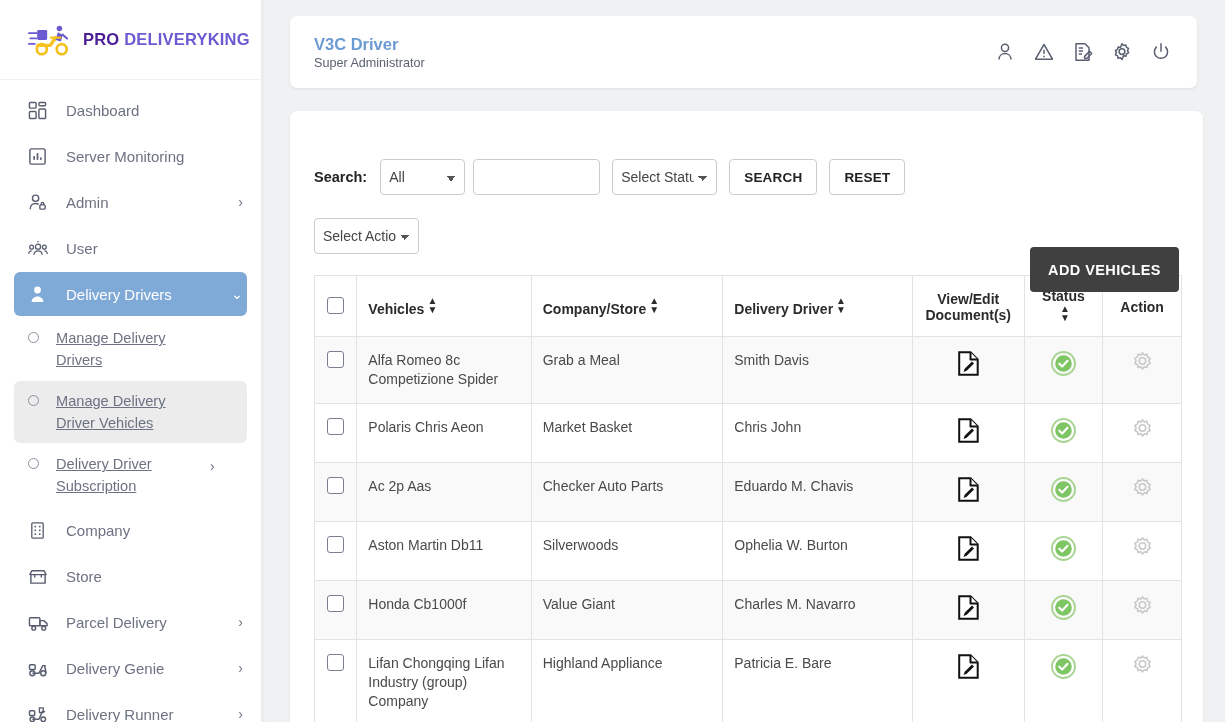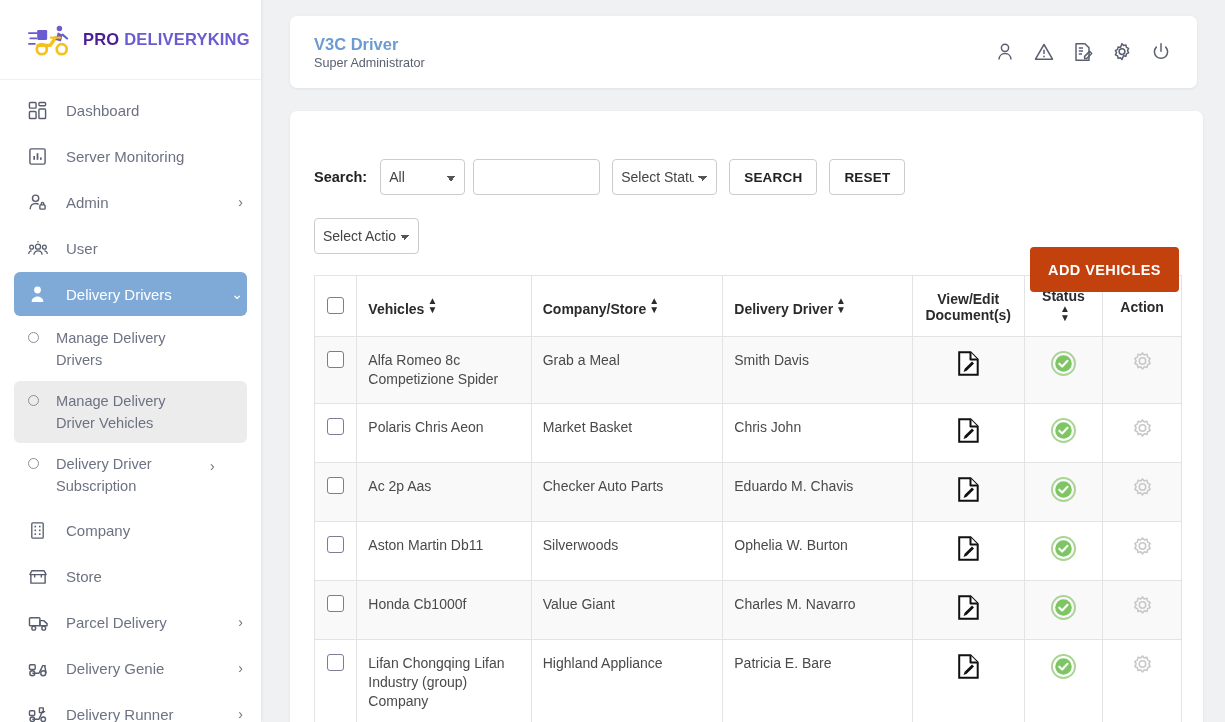--- a/index.html
+++ b/index.html
@@ -65,21 +65,21 @@
     color: #6d7283; font-size: 14.6px;
     line-height: 22px;
     cursor: pointer;
   }
   .sub-item.current { background: #ececec; }
   .sub-item .bullet {
     width: 11px; height: 11px; border: 1.6px solid #8b8f9c;
     border-radius: 50%; flex: 0 0 auto;
     margin-right: 17px; margin-top: 5px;
   }
-  .sub-item .label { flex: 1 1 auto; max-width: 150px; }
+  .sub-item .label { flex: 1 1 auto; max-width: 150px; text-decoration: underline; }
   .sub-item .caret { color: #6d7283; font-size: 14px; margin-left: 4px; margin-top:2px;}
 
   
   .main { position: absolute; left: 261px; top: 0; right: 0; bottom: 0; }
 
   .topbar {
     position: absolute; left: 29px; top: 16px;
     width: 907px; height: 72px;
     background: #fff; border-radius: 7px;
     box-shadow: 0 1px 3px rgba(0,0,0,0.07);
@@ -134,21 +134,21 @@
          background-size: 5px 5px, 5px 5px;
          background-repeat: no-repeat; }
   .sel-all { width: 85px; }
   .txt-search { width: 127px; }
   .sel-status { width: 105px; margin-left: 4px; }
   .btn-outline { cursor: pointer; font-weight: 700; color: #222; font-size: 13.5px;
                  letter-spacing: .2px; padding: 0 14px; background: #fff; margin-left: 4px;}
   .btn-add {
     position: absolute; right: 24px; top: 136px;
     width: 149px; height: 45px;
-    background: #c2410c; color: #fff;
+    background: #404040; color: #fff;
     border: none; border-radius: 4px;
     font-family: "Liberation Sans", sans-serif;
     font-size: 14.5px; font-weight: 700; letter-spacing: .4px;
     cursor: pointer;
   }
   .action-row { margin-top: 23px; }
   .sel-action { width: 105px; }
 
   
   .tbl-wrap { margin-top: 21px; }

